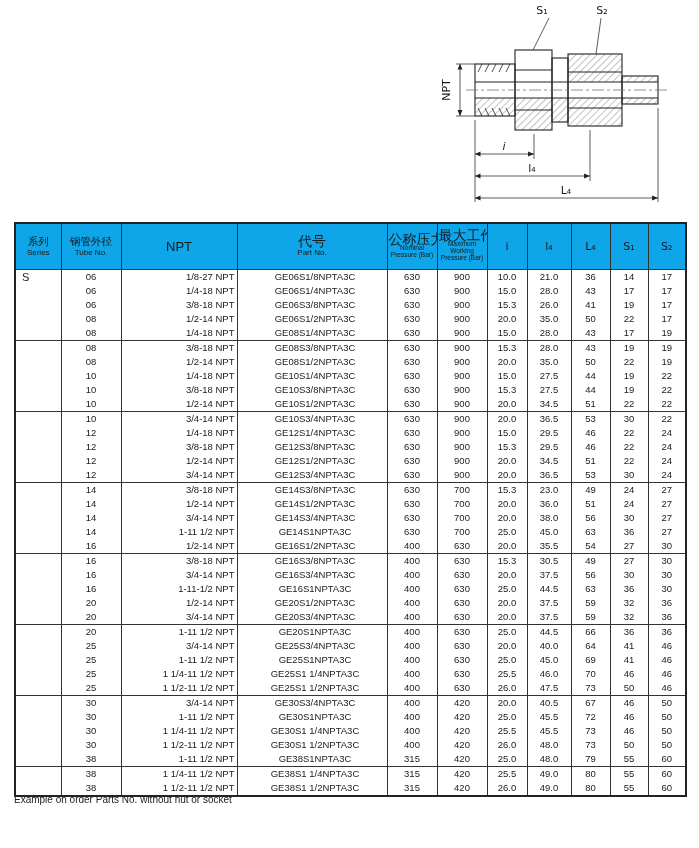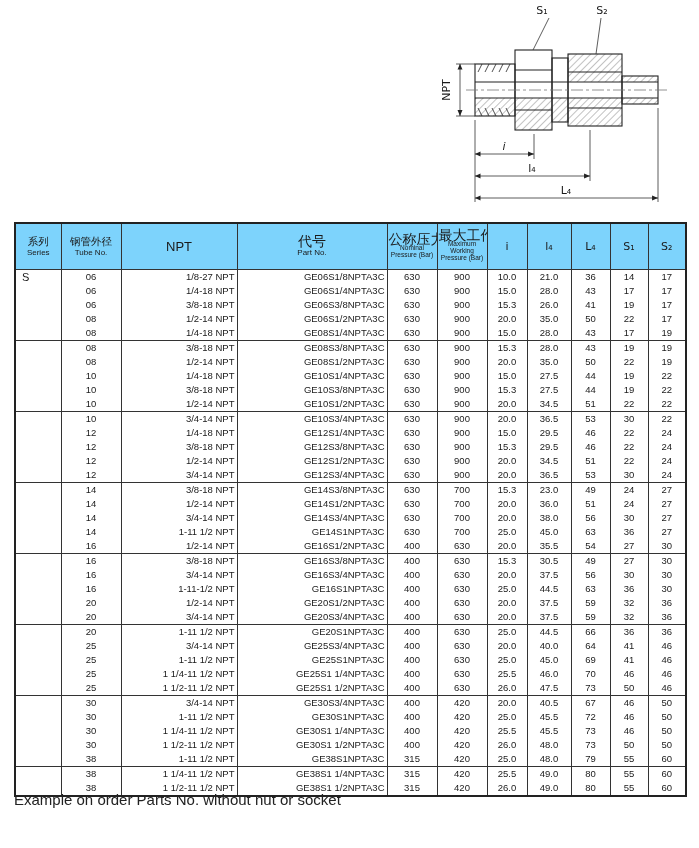--- a/index.html
+++ b/index.html
@@ -9,45 +9,45 @@
     overflow:hidden;
   }
   
   .drawing{position:absolute;top:2px;left:430px;width:262px;height:214px;}
   .drawing text{font-family:"DejaVu Sans",sans-serif;font-size:11px;fill:#1a1a1a;}
   
   .table-wrap{position:absolute;top:222px;left:14px;width:671px;}
   table{border-collapse:collapse;table-layout:fixed;width:671px;border:2px solid #222;}
   th,td{box-sizing:border-box;overflow:hidden;white-space:nowrap;}
   thead th{
-    background:#7dd3fc;border-left:1px solid #333;border-bottom:1.5px solid #333;
+    background:#0ea5e9;border-left:1px solid #333;border-bottom:1.5px solid #333;
     font-weight:normal;height:46px;vertical-align:middle;text-align:center;padding:0 1px;
   }
   thead th:first-child{border-left:none;}
   .hz{font-size:10.5px;line-height:13px;}
   .he{font-size:8px;line-height:10px;}
   .hz-s{font-size:14px;line-height:9px;}
   .he-s{font-size:6.5px;line-height:7px;white-space:normal;}
   .h-npt{font-size:13px;}
   .h-part .hz{font-size:14px;}
   .h-dim{font-size:11px;font-family:"DejaVu Sans",sans-serif;}
   tbody td{
     border-left:1px solid #333;font-size:9.5px;height:14px;line-height:14px;
     text-align:center;padding:0 2px;
   }
   tbody td:first-child{border-left:none;}
   tbody tr.group-start td{border-top:1px solid #333;}
   td.c0{text-align:left;padding-left:6px;font-size:11px;}
   td.c2{text-align:right;padding-left:10px;}
-  td.c3{text-align:right;padding-left:8px;}
+  td.c3{text-align:center;padding-left:8px;}
   
   .footer{position:absolute;left:14px;top:794px;width:671px;}
   .f-line{position:relative;font-size:10.5px;line-height:13px;}
   .f-example{position:absolute;left:378px;top:0;font-size:10.5px;}
-  .f-en{font-size:15px;line-height:12px;color:#222;}
+  .f-en{font-size:10px;line-height:12px;color:#222;}
 </style>
 </head>
 <body>
 
 <div class="page">
 
   <svg class="drawing" viewBox="0 0 262 214" xmlns="http://www.w3.org/2000/svg">
     <defs>
       <pattern id="hatch" patternUnits="userSpaceOnUse" width="5" height="5" patternTransform="rotate(45)">
         <line x1="0" y1="0" x2="0" y2="5" stroke="#666" stroke-width="0.8"></line>

